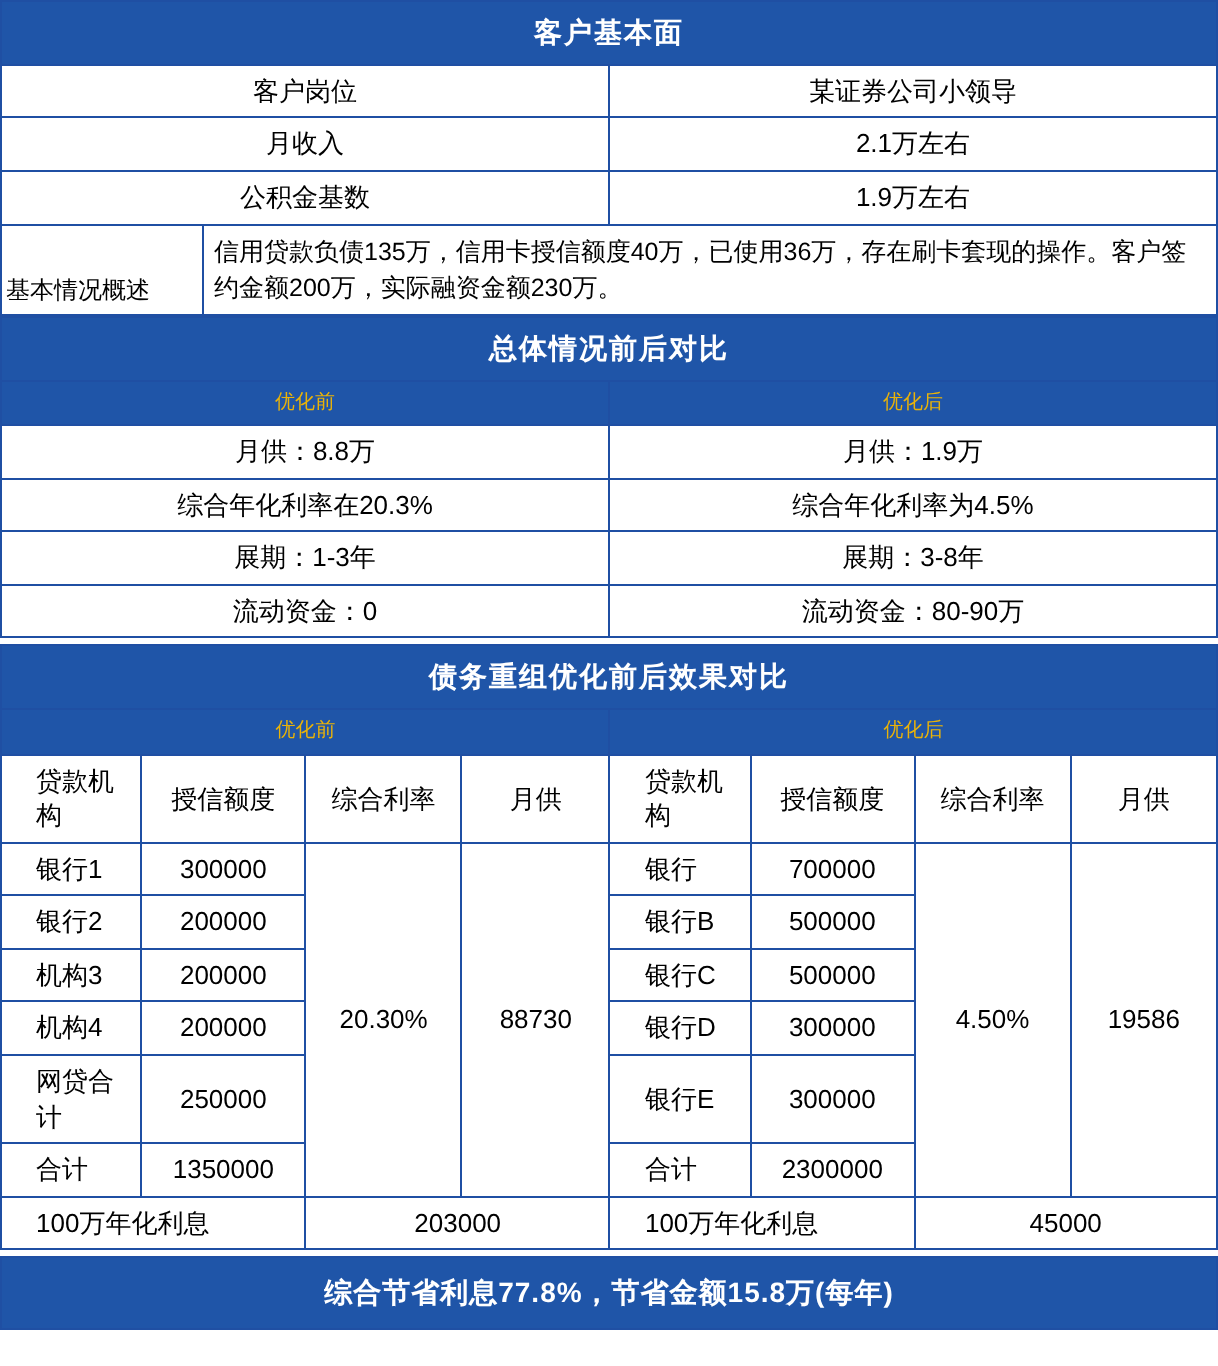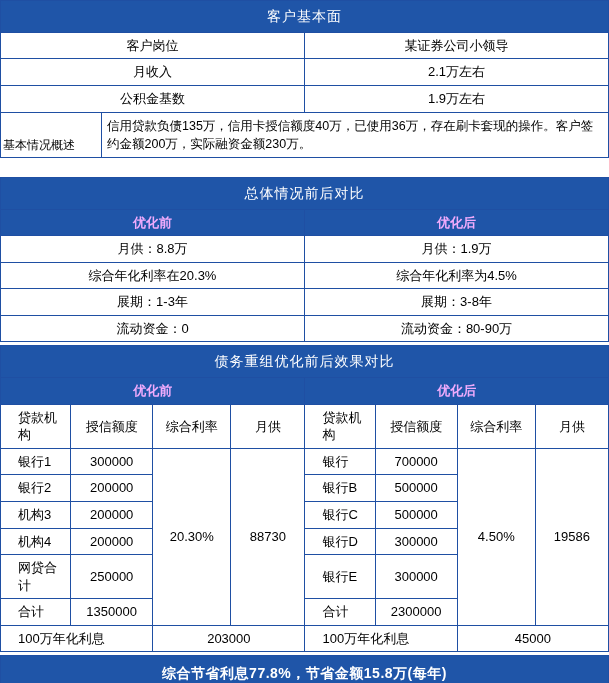--- a/index.html
+++ b/index.html
@@ -29,31 +29,31 @@
     text-align: center;
     vertical-align: middle;
     font-weight: normal;
     font-size: 13px;
     line-height: 1.35;
     word-break: break-all;
   }
   .band {
     background: #1f55a8;
     color: #ffffff;
-    font-weight: normal;
+    font-weight: bold;
     font-size: 14px;
     letter-spacing: 1px;
     padding: 6px 4px;
     border: 1px solid #1f4fa3;
   }
   .subband {
     background: #1f55a8;
-    color: #f0abfc;
-    font-weight: bold;
-    font-size: 13px;
+    color: #eab308;
+    font-weight: normal;
+    font-size: 10px;
     padding: 4px;
   }
   .hdr {
     background: #ffffff;
     color: #000000;
   }
   .left {
     text-align: left;
     padding-left: 17px;
   }
@@ -108,21 +108,21 @@
 
   <table style="margin-top:-1px">
     <tbody>
         <tr>
       <td class="desc-label" style="width:95px">基本情况概述</td>
       <td class="desc-body">信用贷款负债135万，信用卡授信额度40万，已使用36万，存在刷卡套现的操作。客户签约金额200万，实际融资金额230万。</td>
     </tr>
   </tbody>
     </table>
 
-  <table style="margin-top:19px">
+  <table style="margin-top:0">
     <tbody>
         <tr>
       <td class="band" colspan="2">总体情况前后对比</td>
     </tr>
     <tr>
       <td class="subband" style="width:50%">优化前</td>
       <td class="subband" style="width:50%">优化后</td>
     </tr>
     <tr>
       <td>月供：8.8万</td>

